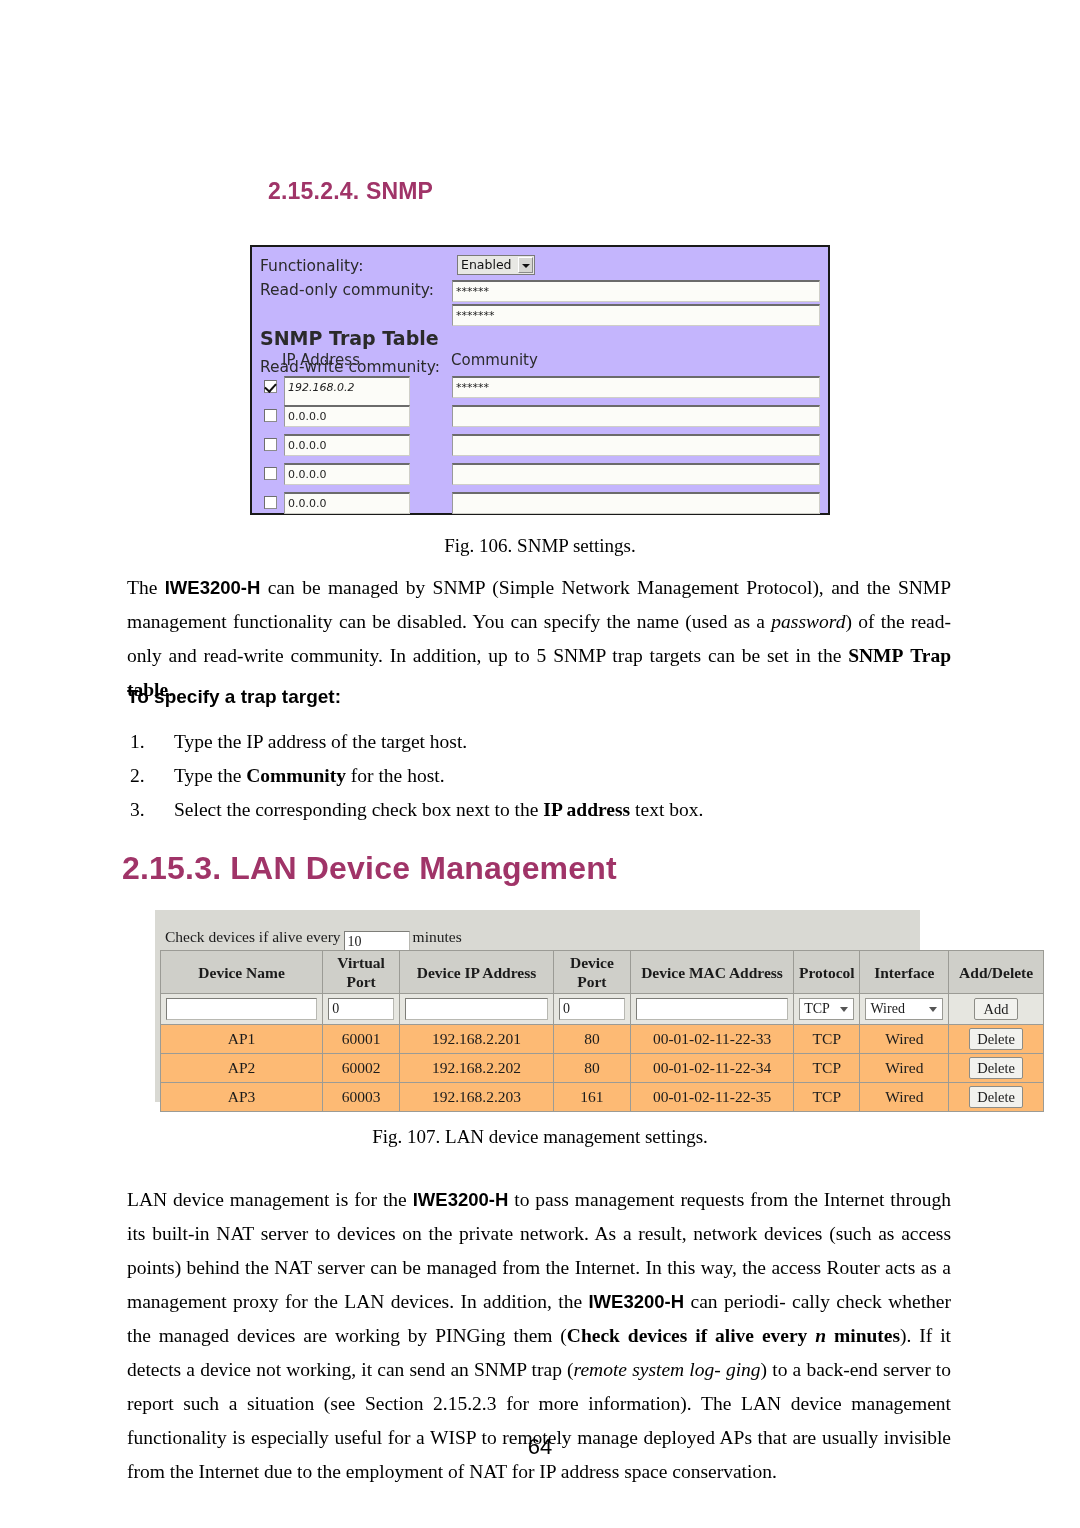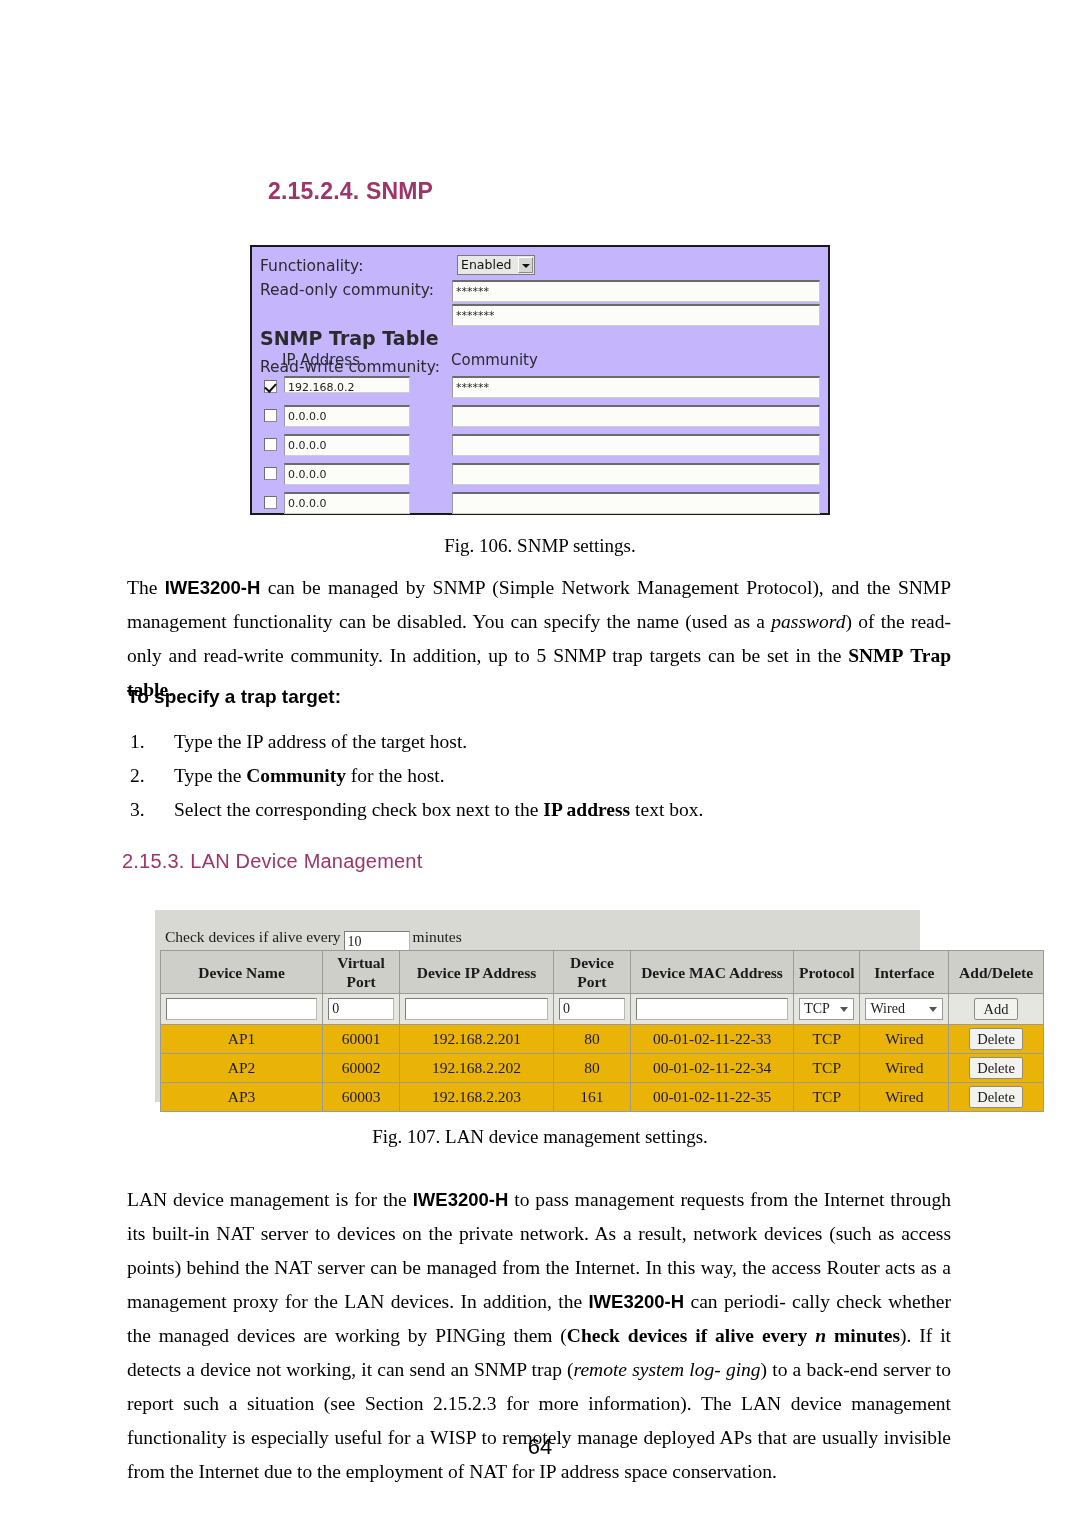--- a/index.html
+++ b/index.html
@@ -25,22 +25,22 @@
     font-weight: bold;
     font-size: 23px;
     letter-spacing: 0.2px;
     color: #a03468;
   }
   .h3 {
     position: absolute;
     left: 122px;
     top: 850px;
     font-family: "Liberation Sans", sans-serif;
-    font-weight: normal;
-    font-size: 20px;
+    font-weight: bold;
+    font-size: 32px;
     letter-spacing: 0.2px;
     color: #a03468;
   }
 
   
   .snmp-box {
     position: absolute;
     left: 250px;
     top: 245px;
     width: 580px;
@@ -238,21 +238,21 @@
     padding: 0;
   }
   table.lan th {
     background: #cfcfc9;
     font-weight: bold;
     font-size: 15.5px;
     height: 42px;
     line-height: 19px;
   }
   table.lan td {
-    background: #eab308;
+    background: #fdba74;
     height: 28px;
     font-size: 15.5px;
   }
   table.lan tr.input-row td { background: #e6e6e0; height: 30px; }
   .cellinput {
     display: block;
     margin: 3px auto;
     width: calc(100% - 10px);
     height: 22px;
     line-height: 20px;
@@ -329,21 +329,21 @@
 
   <div class="snmp-row snmp-label" style="top:73px;margin-top:36px;">Read-write community:</div>
   <div class="txtfield" style="left:200px; top:57px; width:368px; height:22px;">*******</div>
 
   <div class="snmp-sub" style="left:8px; top:80px;">SNMP Trap Table</div>
 
   <div class="snmp-colhead" style="left:30px; top:104px;">IP Address</div>
   <div class="snmp-colhead" style="left:199px; top:104px;">Community</div>
 
   <div class="chk checked" style="left:12px; top:133px;"></div>
-  <div class="txtfield" style="left:32px; top:129px; width:126px; height:17px;">192.168.0.2</div>
+  <div class="txtfield" style="left:32px; top:129px; width:126px; height:30px;font-style:italic;">192.168.0.2</div>
   <div class="txtfield" style="left:200px; top:129px; width:368px; height:22px;">******</div>
 
   <div class="chk" style="left:12px; top:162px;"></div>
   <div class="txtfield" style="left:32px; top:158px; width:126px; height:22px;">0.0.0.0</div>
   <div class="txtfield" style="left:200px; top:158px; width:368px; height:22px;"></div>
 
   <div class="chk" style="left:12px; top:191px;"></div>
   <div class="txtfield" style="left:32px; top:187px; width:126px; height:22px;">0.0.0.0</div>
   <div class="txtfield" style="left:200px; top:187px; width:368px; height:22px;"></div>
 

